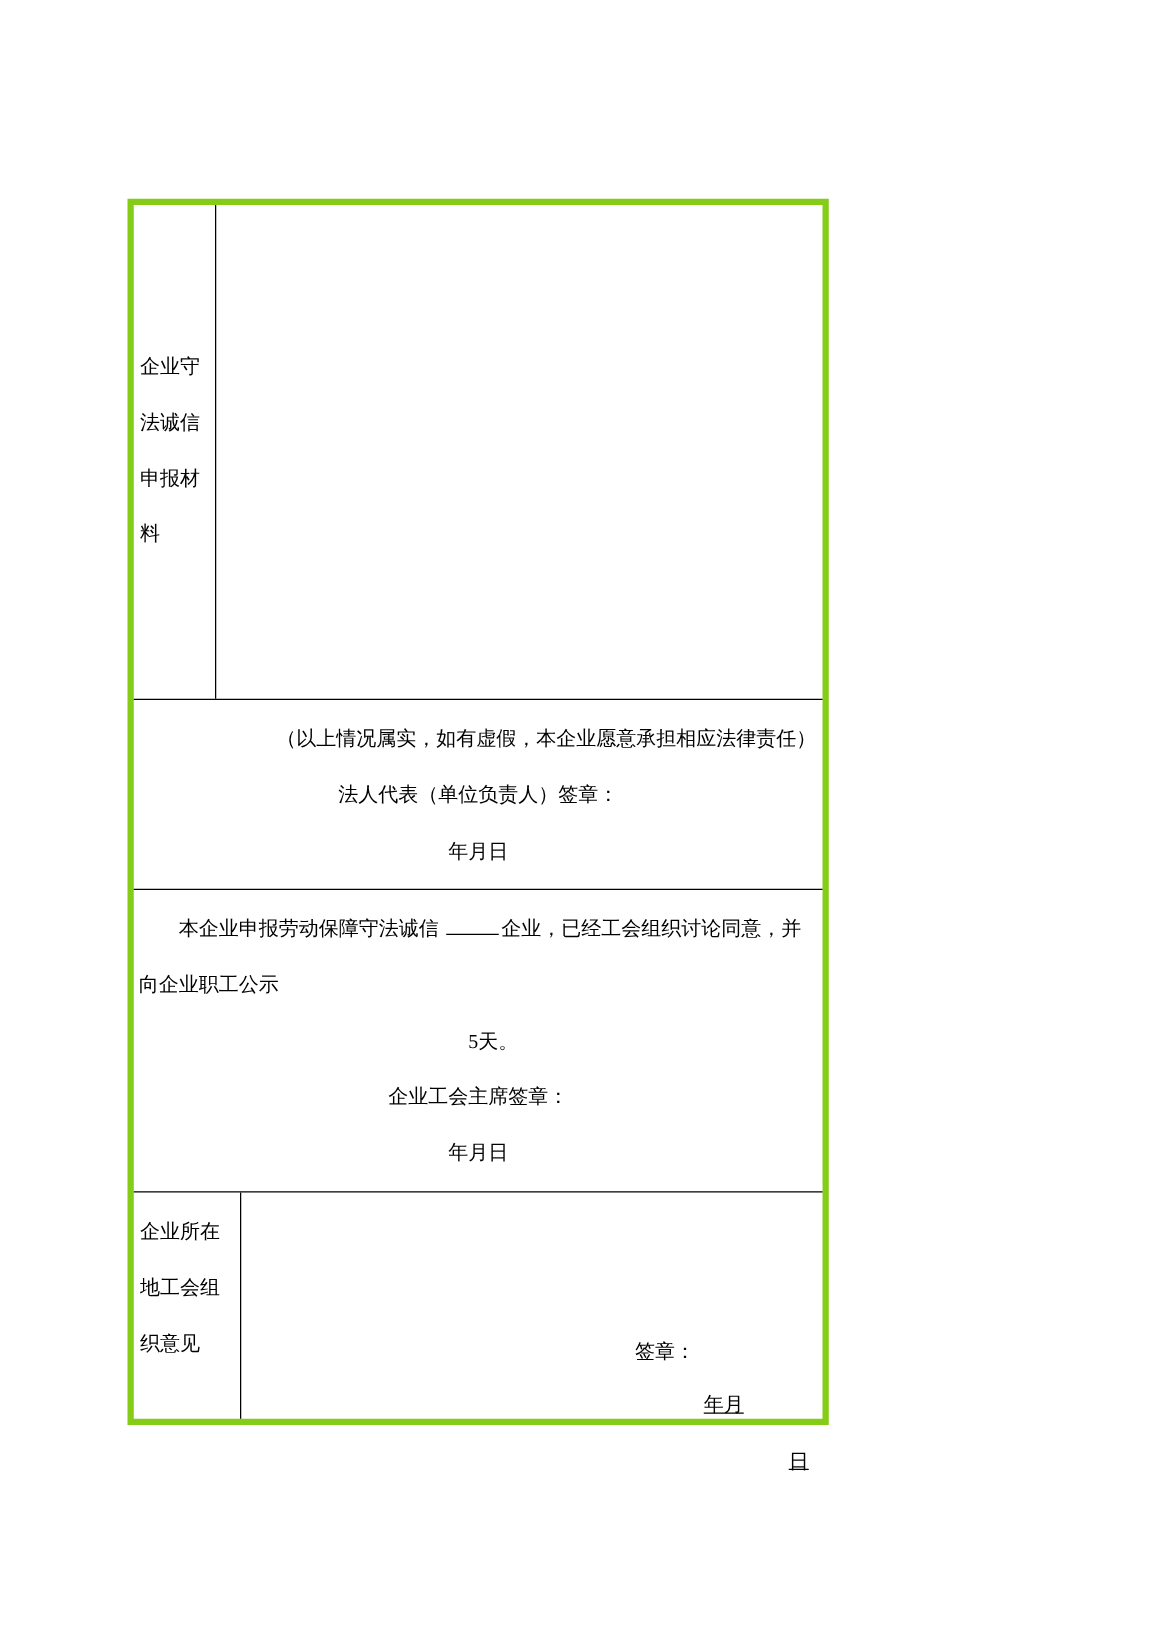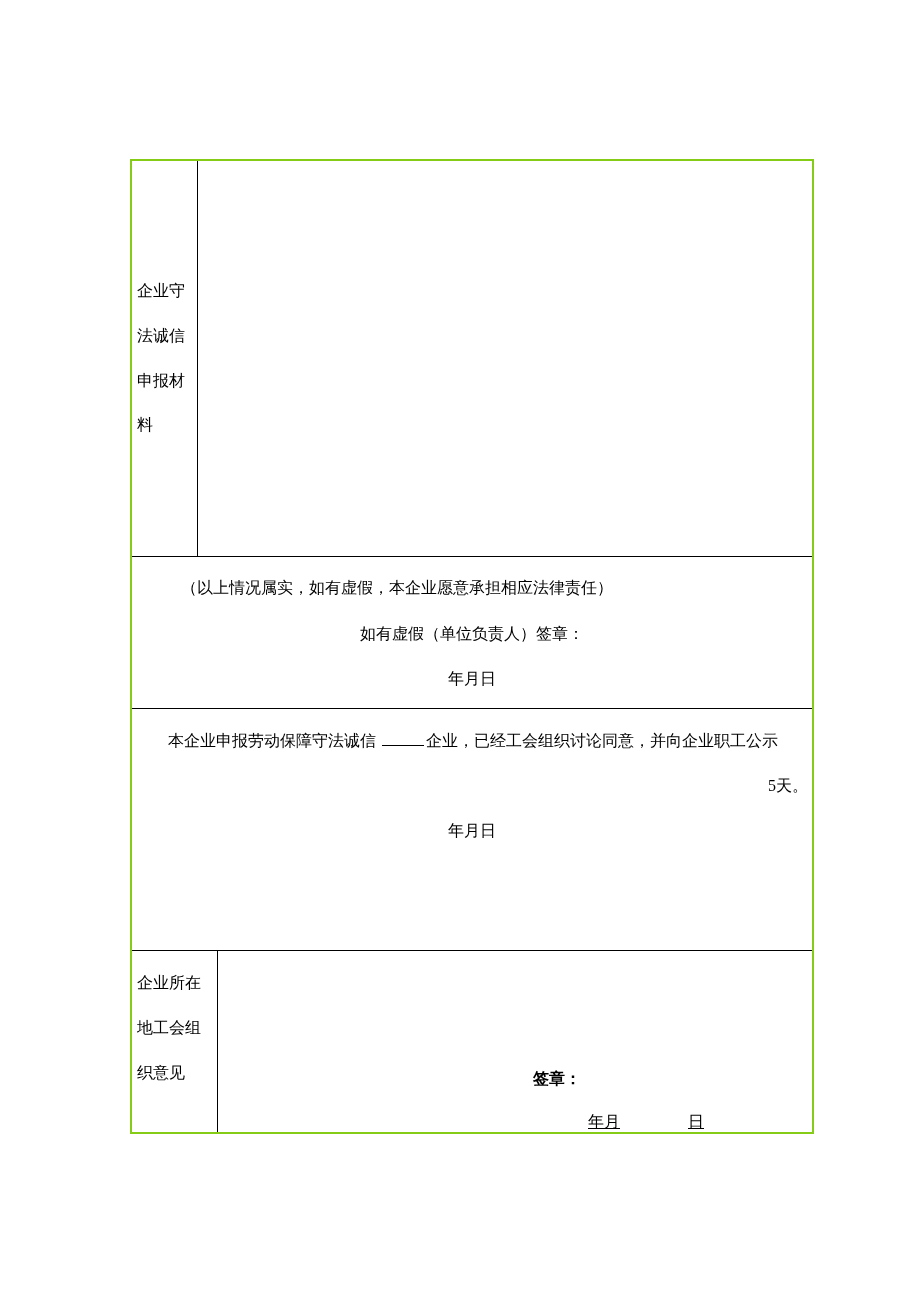--- a/index.html
+++ b/index.html
@@ -13,23 +13,23 @@
       width: 920px;
       height: 1301px;
       position: relative;
       font-size: 16px;
       color: #000000;
       line-height: 2.8;
     }
     .table-container {
       position: absolute;
       top: 159px;
-      left: 130px;
-      width: 684px;
-      border: 2px solid #84cc16;
+      left: 102px;
+      width: 561px;
+      border: 5px solid #84cc16;
     }
     .row1 {
       display: flex;
       height: 396px;
       border-bottom: 1px solid #000;
     }
     .row1-left {
       width: 66px;
       border-right: 1px solid #000;
       padding: 8px 5px;
@@ -42,23 +42,22 @@
       flex: 1;
     }
     .row2 {
       height: 152px;
       border-bottom: 1px solid #000;
       padding: 10px 5px;
       text-align: center;
     }
     .row2 .disclaimer {
       text-indent: 2.5em;
-      text-align: left;
+      text-align: right;
       padding-left: 4px;
-      font-family: Liberation Mono, monospace;
     }
     .row2 .sig-line {
       text-align: center;
     }
     .row3 {
       height: 242px;
       border-bottom: 1px solid #000;
       padding: 10px 4px 10px 4px;
     }
     .row3 .title-line {
@@ -90,21 +89,20 @@
       line-height: 2.8;
     }
     .row4-right {
       flex: 1;
       position: relative;
     }
     .row4-right .sig-label {
       position: absolute;
       left: 315px;
       top: 106px;
-      font-weight: bold;
     }
     .row4-right .date-label {
       position: absolute;
       left: 370px;
       top: 149px;
       text-decoration: underline;
     }
     .date-spaced {
       letter-spacing: 0px;
     }
@@ -119,29 +117,30 @@
 
   <div class="row1">
     <div class="row1-left">
       <span>企业守法诚信申报材料</span>
     </div>
     <div class="row1-right"></div>
   </div>
 
   <div class="row2">
     <div class="disclaimer">（以上情况属实，如有虚假，本企业愿意承担相应法律责任）</div>
-    <div class="sig-line">如有虚假（单位负责人）签章：</div>
+    <div class="sig-line">法人代表（单位负责人）签章：</div>
     <div class="sig-line">年月日</div>
   </div>
 
   <div class="row3">
     <div class="body-line">
       <span>本企业申报劳动保障守法诚信 </span><span class="blank-underline"></span><span>企业，已经工会组织讨论同意，并向企业职工公示</span>
     </div>
-    <div style="text-align:right;margin-left:24px;">5天。</div>
+    <div style="text-align:center;margin-left:24px;">5天。</div>
+    <div class="sig-line">企业工会主席签章：</div>
     <div class="sig-line">年月日</div>
   </div>
 
   <div class="row4">
     <div class="row4-left">
       <span>企业所在地工会组织意见</span>
     </div>
     <div class="row4-right">
       <div class="sig-label">签章：</div>
       <div class="date-label">

